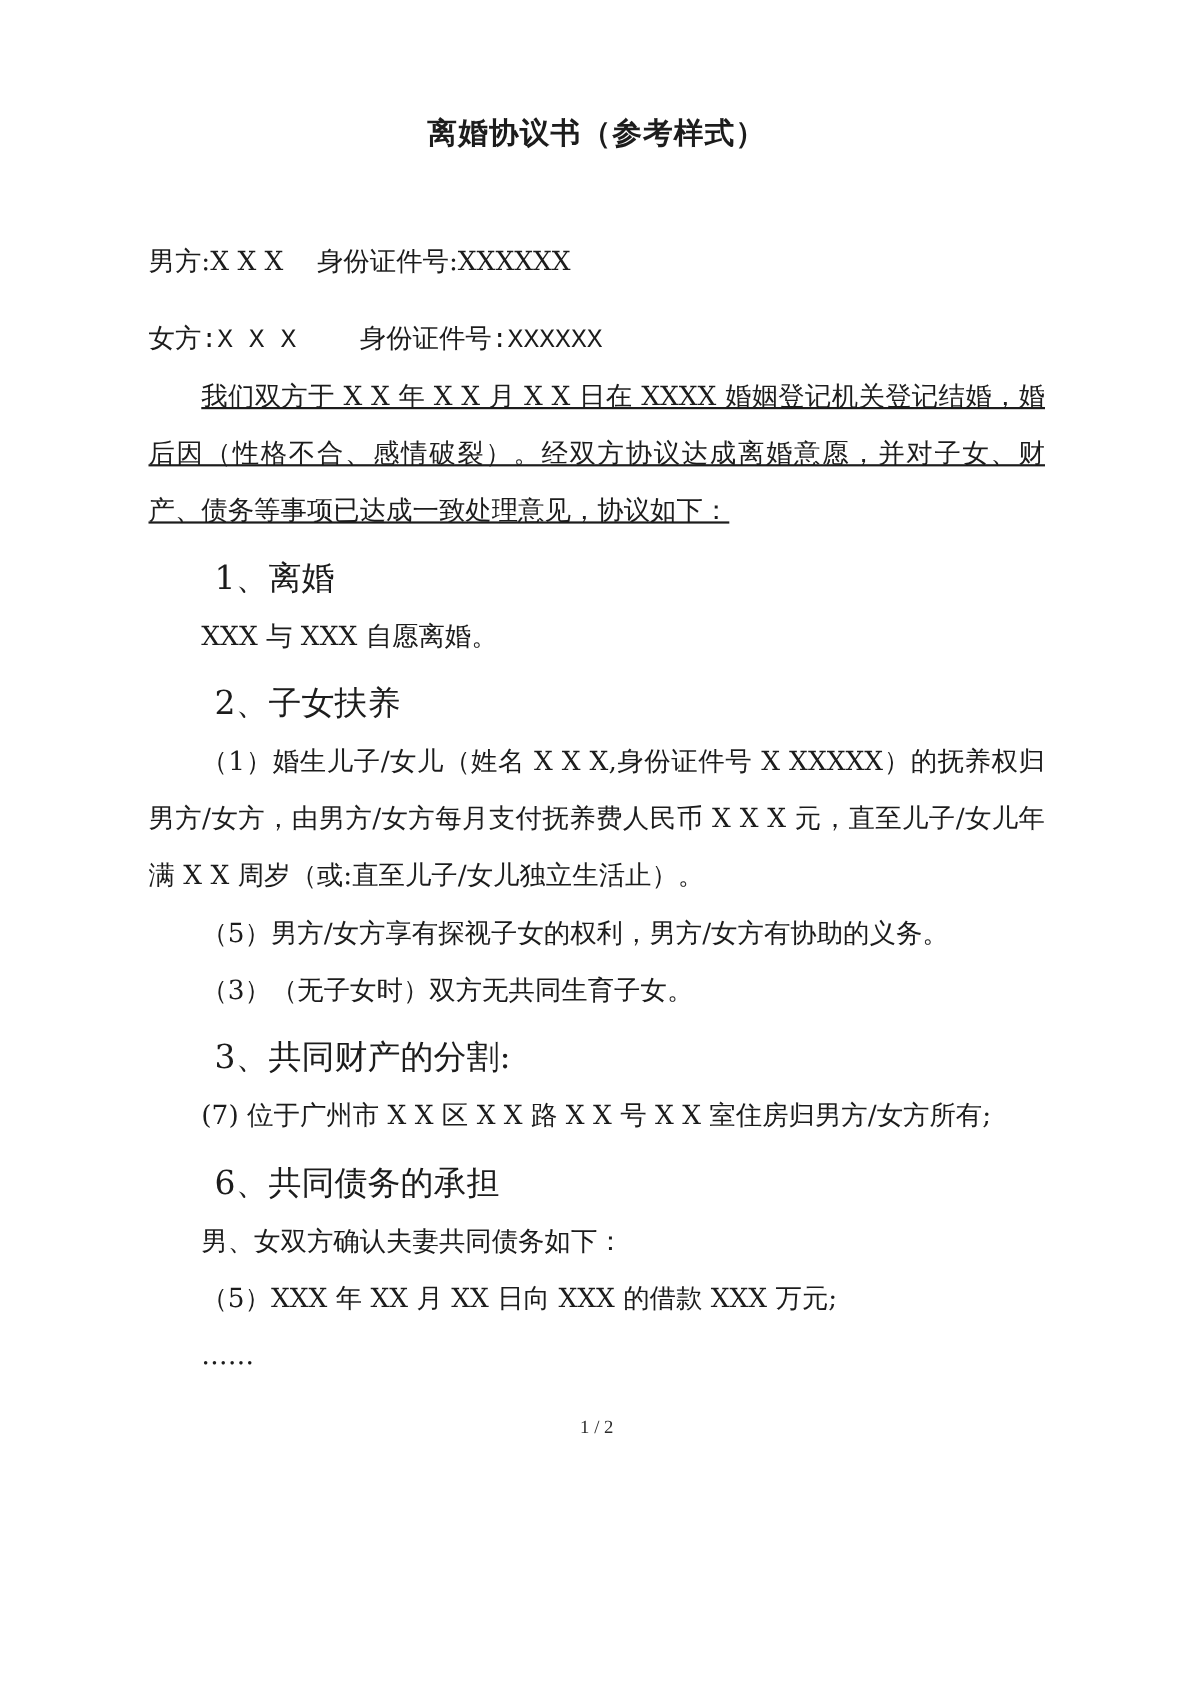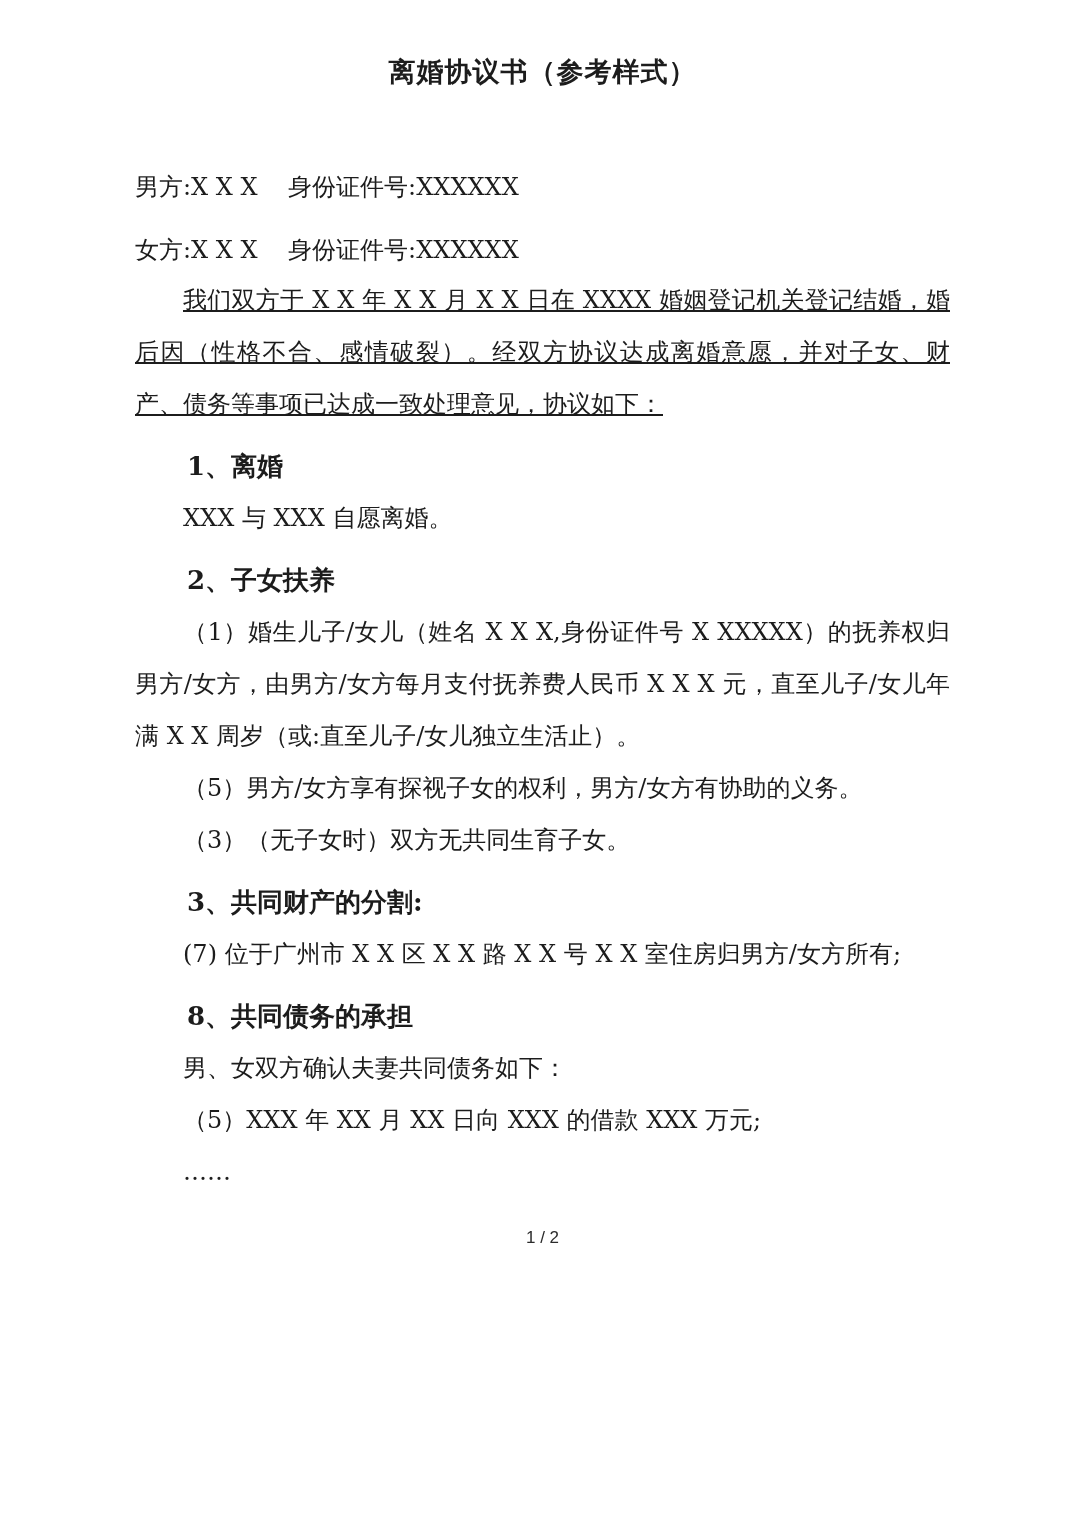--- a/index.html
+++ b/index.html
@@ -14,55 +14,55 @@
     background: #ffffff;
     color: #1c1c1c;
     font-family: "DejaVu Serif", "Liberation Serif", serif;
     font-size: 24px;
     box-sizing: border-box;
     padding: 0 130px 0 135px;
     overflow: hidden;
   }
   .doc-title {
     margin: 0;
-    padding-top: 56px;
+    padding-top: 106px;
     text-align: center;
     font-size: 27px;
     font-weight: bold;
     line-height: 32px;
     letter-spacing: 1px;
   }
   .party-line {
     margin: 0;
     line-height: 30px;
     white-space: pre-wrap;
   }
   .party-line.first  { margin-top: 84px; }
-  .party-line.second { margin-top: 33px; }
+  .party-line.second { margin-top: 43px; font-family: Liberation Mono, monospace; }
   .para {
     margin: 0;
     line-height: 52px;
     text-indent: 2em;
     text-align: justify;
   }
   .intro { margin-top: 9px; text-decoration: underline; }
   .heading {
     margin: 10px 0 0 0;
-    font-size: 26px;
-    font-weight: bold;
+    font-size: 30px;
+    font-weight: normal;
     line-height: 52px;
     text-indent: 2em;
   }
   .page-footer {
     margin-top: 28px;
     text-align: center;
     font-size: 17px;
     line-height: 24px;
     color: #2b2b2b;
-    font-family: Liberation Sans, sans-serif;
+    font-family: Liberation Serif, serif;
   }
 </style>
 </head>
 <body>
 
 <div class="page">
 
   <h1 class="doc-title">离婚协议书（参考样式）</h1>
 
   <p class="party-line first">男方:X X X    身份证件号:XXXXXX</p>
@@ -75,20 +75,20 @@
   <p class="para">XXX 与 XXX 自愿离婚。</p>
 
   <h2 class="heading">2、子女扶养</h2>
   <p class="para">（1）婚生儿子/女儿（姓名 X X X,身份证件号 X XXXXX）的抚养权归男方/女方，由男方/女方每月支付抚养费人民币 X X X 元，直至儿子/女儿年满 X X 周岁（或:直至儿子/女儿独立生活止）。</p>
   <p class="para">（5）男方/女方享有探视子女的权利，男方/女方有协助的义务。</p>
   <p class="para">（3）（无子女时）双方无共同生育子女。</p>
 
   <h2 class="heading">3、共同财产的分割:</h2>
   <p class="para">(7) 位于广州市 X X 区 X X 路 X X 号 X X 室住房归男方/女方所有;</p>
 
-  <h2 class="heading">8、共同债务的承担</h2>
+  <h2 class="heading">6、共同债务的承担</h2>
   <p class="para">男、女双方确认夫妻共同债务如下：</p>
   <p class="para">（5）XXX 年 XX 月 XX 日向 XXX 的借款 XXX 万元;</p>
   <p class="para">……</p>
 
   <div class="page-footer">1 / 2</div>
 
 </div>
 
 </body></html>

